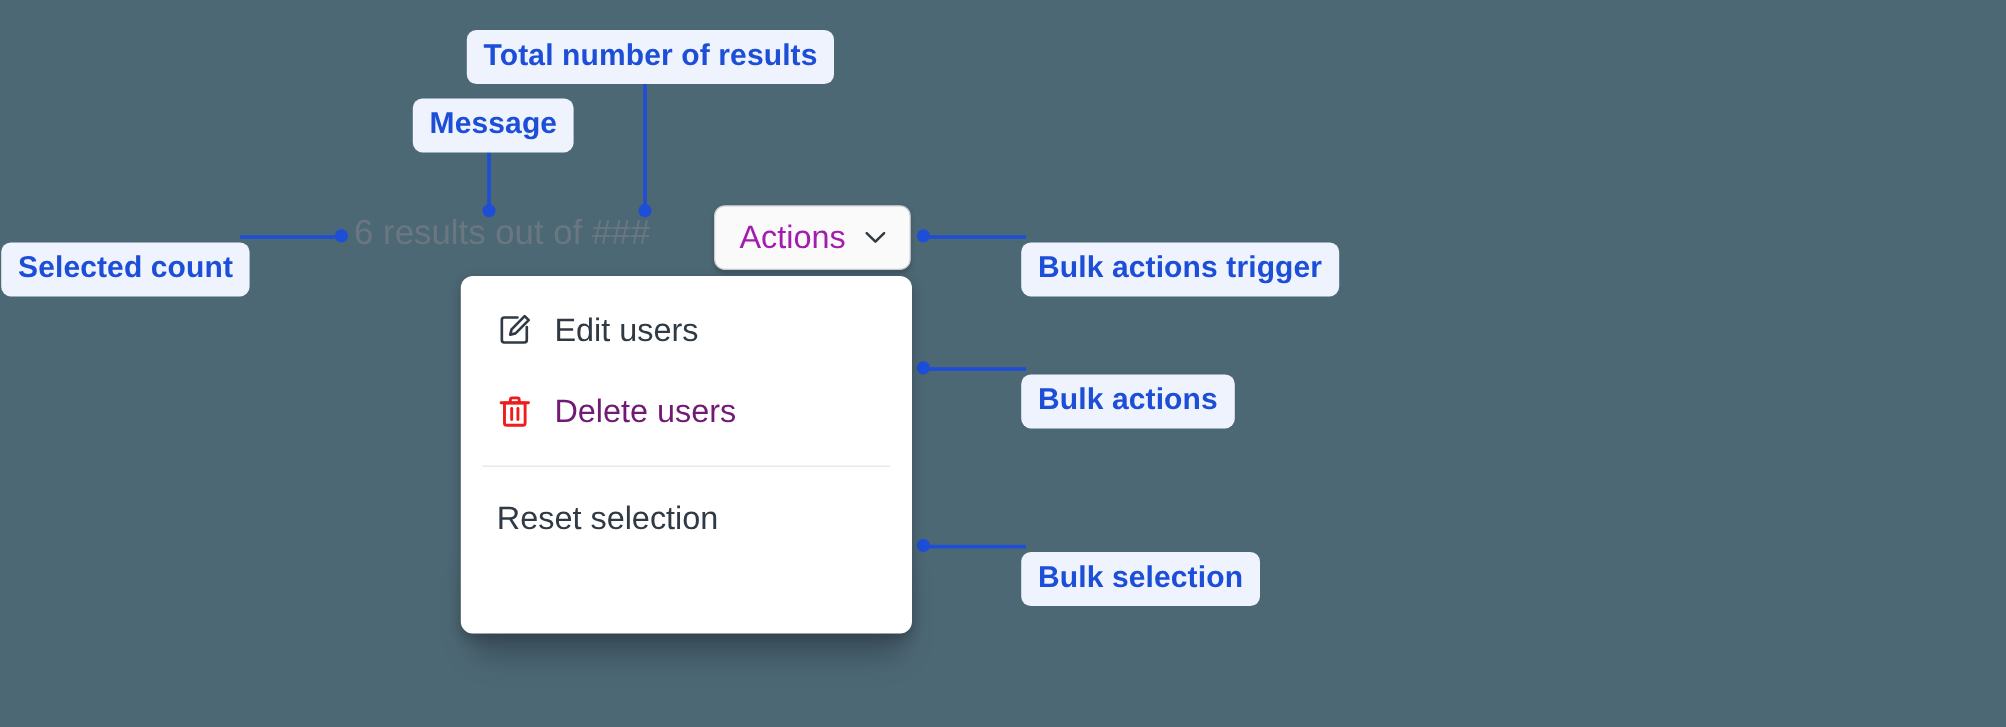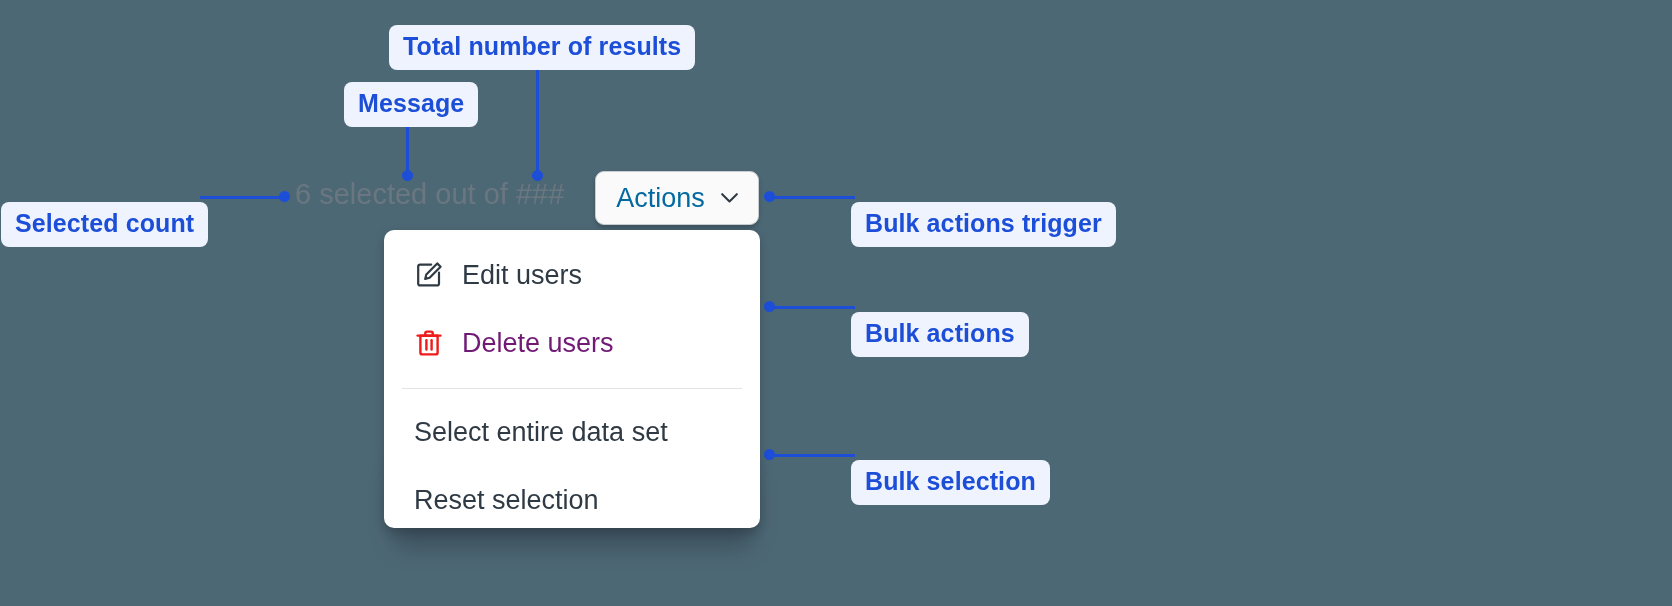--- a/index.html
+++ b/index.html
@@ -79,21 +79,21 @@
     box-shadow: 0 3px 4px rgba(25,35,45,0.30);
     display: flex;
     align-items: center;
     justify-content: center;
     gap: 16px;
     box-sizing: border-box;
     cursor: pointer;
   }
   .actions-btn .label {
     font-size: 27px;
-    color: #0369a1;
+    color: #a21caf;
     line-height: 1;
   }
   .chev {
     display: block;
     width: 17px;
     height: 10px;
   }
 
   
   .menu-shadow {
@@ -177,21 +177,21 @@
 
   <div class="anno-pill" style="left:344px; top:58px;">Message</div>
 
   <div class="anno-pill" style="left:851px; top:288px;">Bulk actions</div>
 
   <div class="anno-pill" style="left:851px; top:178px;">Bulk actions trigger</div>
 
   <div class="anno-pill" style="left:851px; top:436px;">Bulk selection</div>
 
   <div class="count-msg">
-    <span class="seg">6</span><span class="seg"> selected out of </span><span class="seg">###</span>
+    <span class="seg">6</span><span class="seg"> results out of </span><span class="seg">###</span>
   </div>
 
   <div class="actions-btn">
     <span class="label">Actions</span>
     <span>
       <svg class="chev" viewBox="0 0 17 10" fill="none" xmlns="http://www.w3.org/2000/svg">
         <path d="M1.2 1.2 L8.5 8.4 L15.8 1.2" stroke="#2f3a44" stroke-width="2.1" stroke-linecap="round" stroke-linejoin="round"></path>
       </svg>
     </span>
   </div>
@@ -224,23 +224,20 @@
         </span>
         <span class="mi-label">Delete users</span>
       </div>
 
     </div>
 
     <div class="menu-divider"></div>
 
     <div>
 
-      <div class="menu-item plain">
-        <span class="mi-label">Select entire data set</span>
-      </div>
 
       <div class="menu-item plain">
         <span class="mi-label">Reset selection</span>
       </div>
 
     </div>
 
   </div>
 
 </div>

